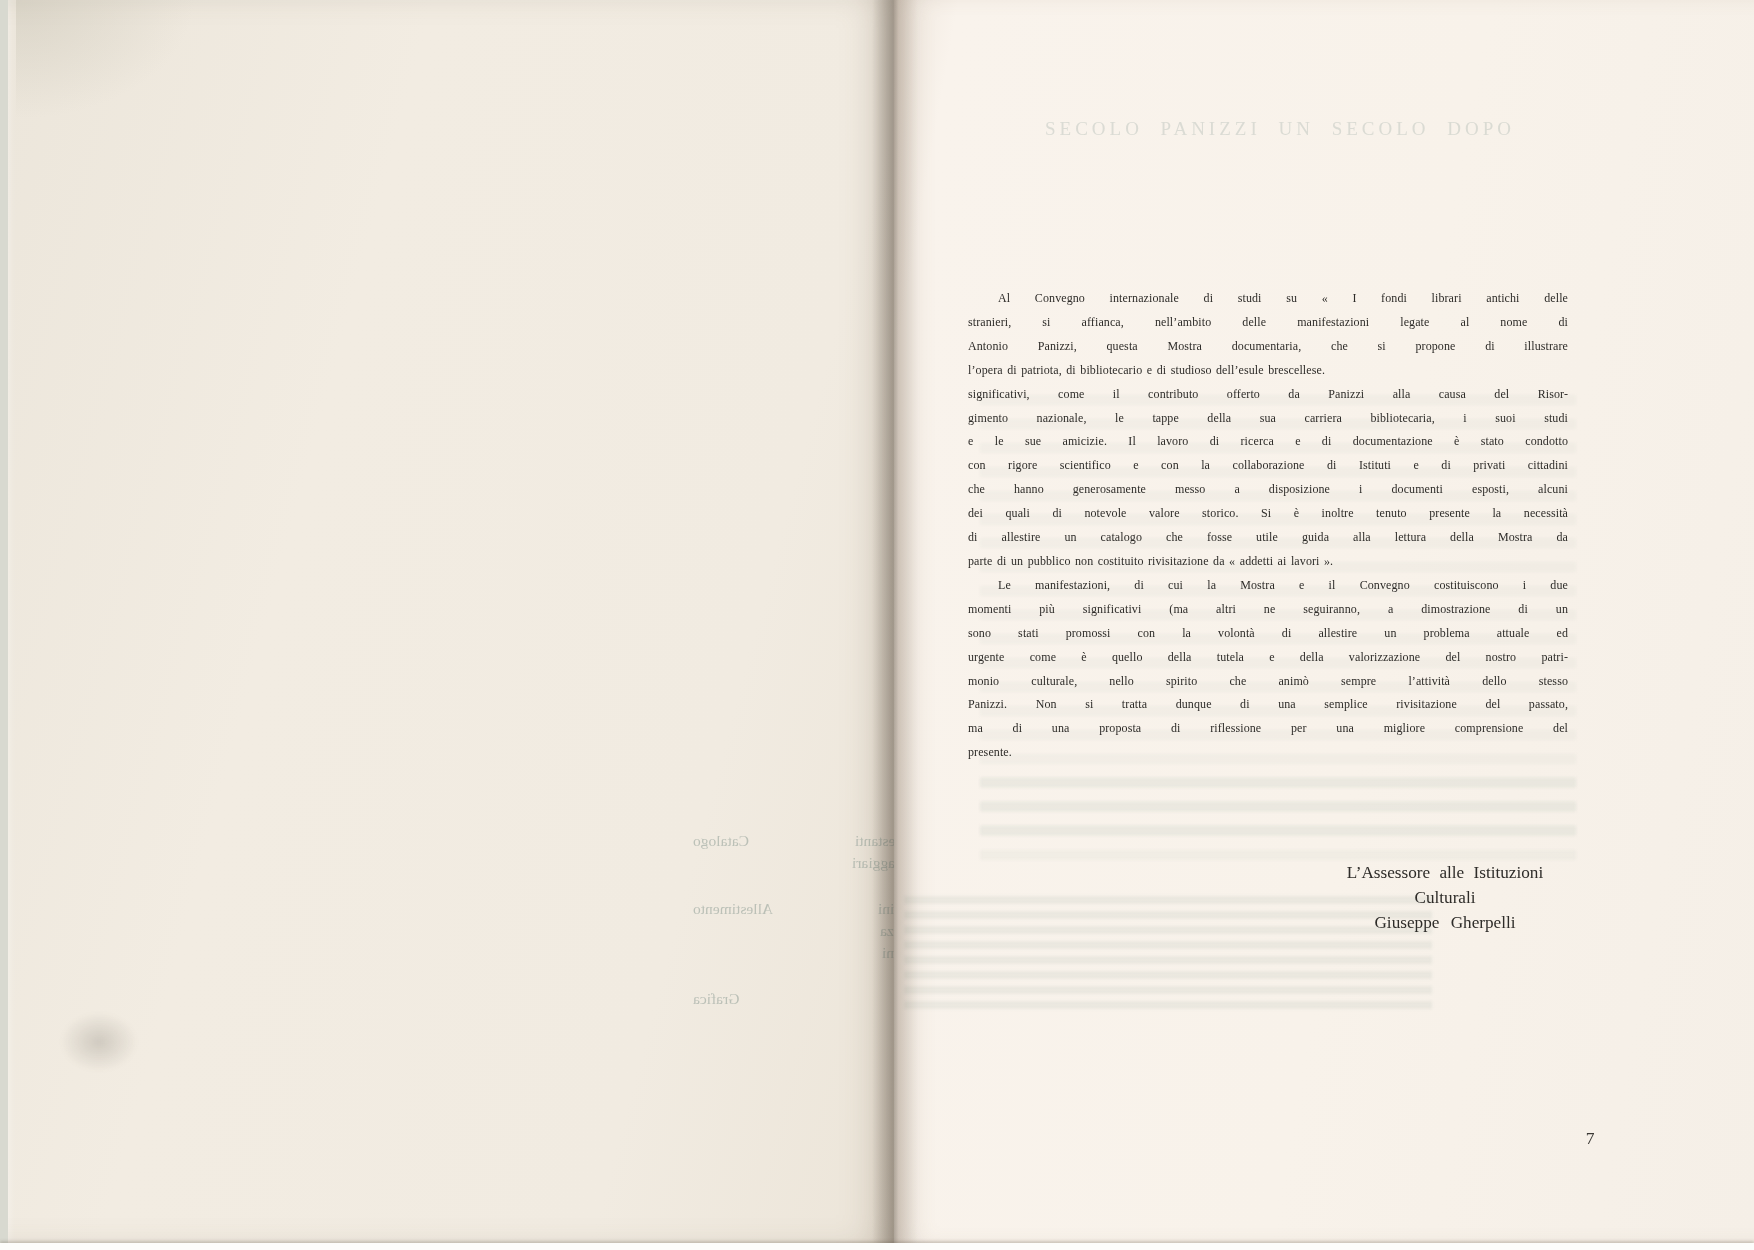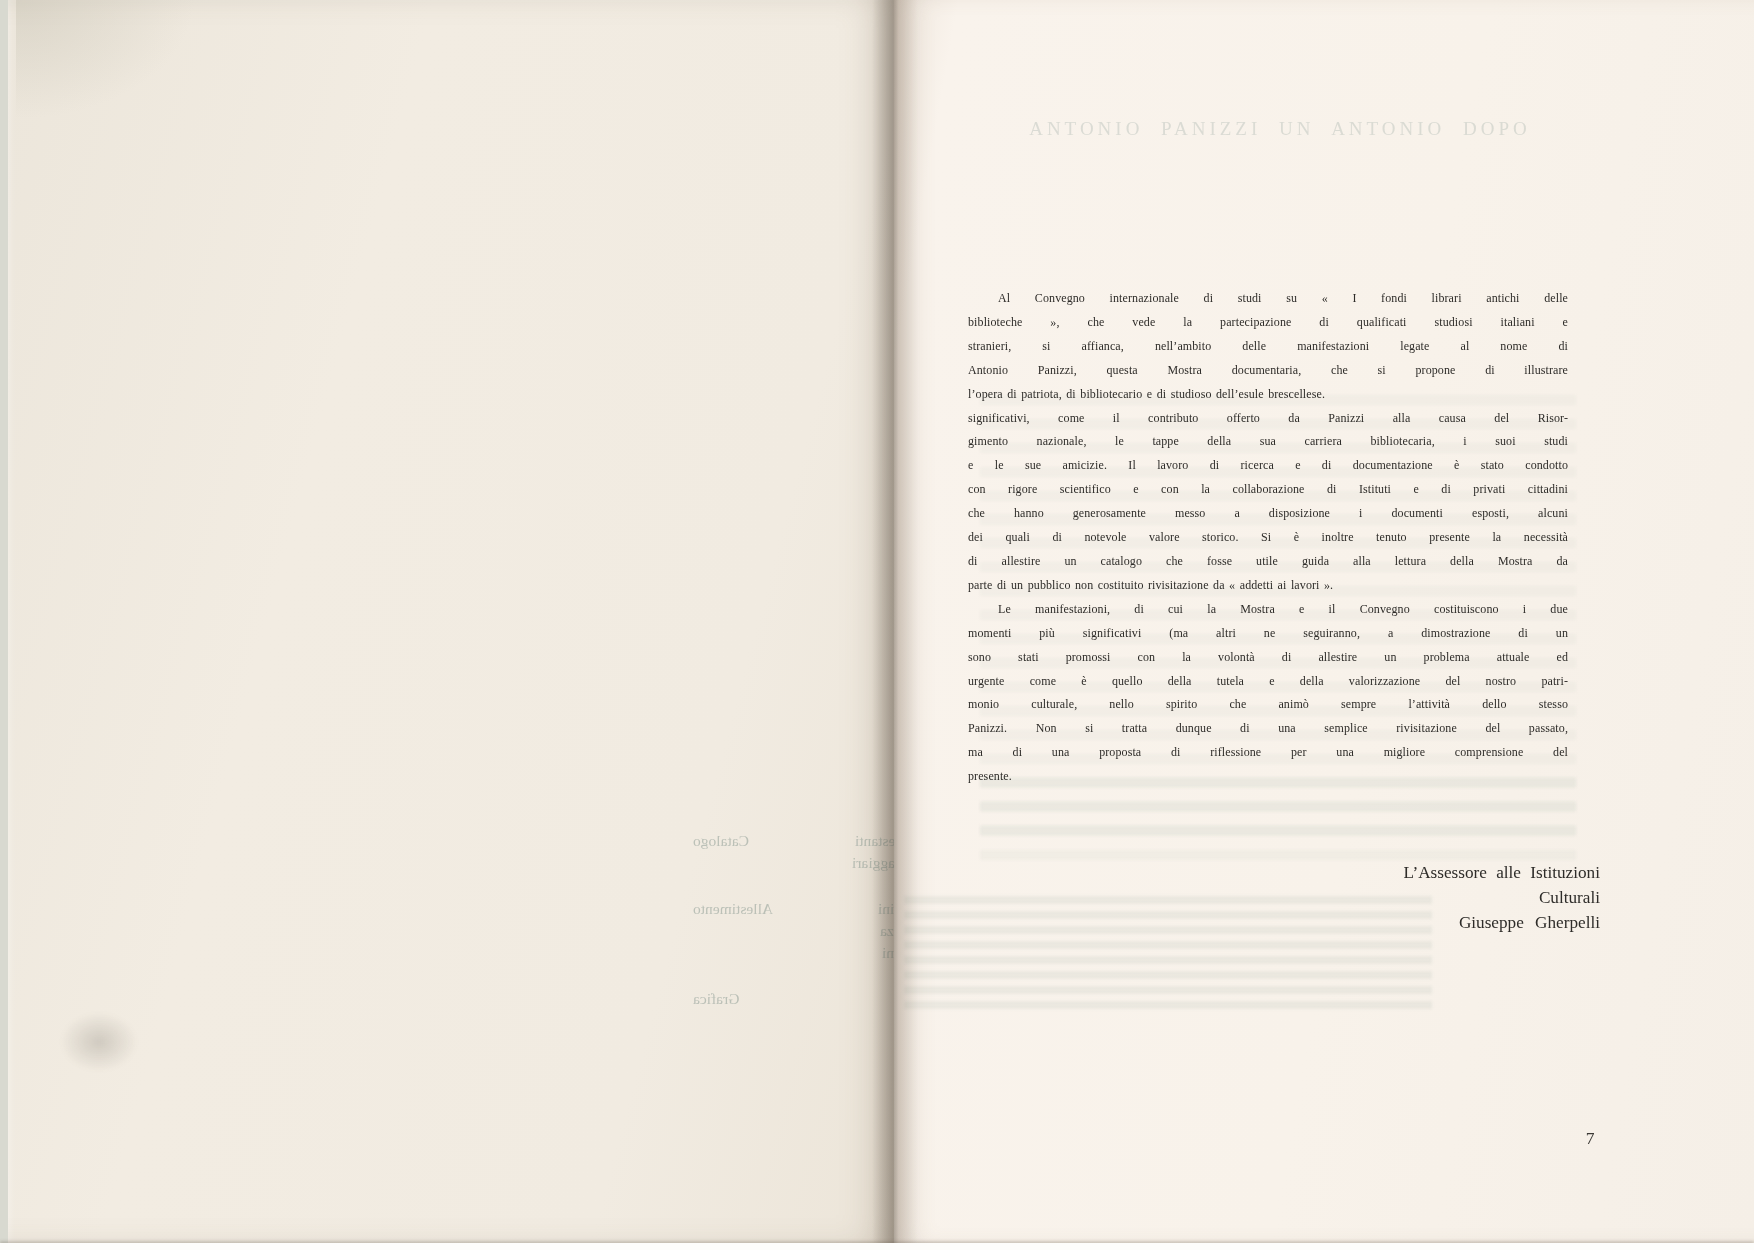--- a/index.html
+++ b/index.html
@@ -16,21 +16,21 @@
   .spine{position:absolute;left:872px;top:0;width:46px;height:1243px;pointer-events:none;
      background:linear-gradient(to right,rgba(60,50,40,0) 0%,rgba(60,50,40,.30) 46%,rgba(110,92,74,.14) 58%,rgba(60,50,40,0) 100%);}
   .bottom-strip{position:absolute;left:0;bottom:0;width:1754px;height:7px;background:#fdfdfb;
      box-shadow:0 -2px 3px rgba(90,80,65,.25);}
   
   .text-block{position:absolute;left:74px;top:287px;width:600px;
      font-size:12px;line-height:23.9px;color:#2e2c29;letter-spacing:.1px;word-spacing:1.4px;}
   .line{text-align:justify;text-align-last:justify;white-space:normal;}
   .line.last{text-align-last:left;}
   .line.first{text-indent:30px;}
-  .signature{position:absolute;left:396px;top:860px;width:310px;text-align:right;
+  .signature{position:absolute;left:396px;top:860px;width:310px;text-align:center;
      font-size:17.2px;line-height:25px;color:#2e2c29;word-spacing:5px;}
   .signature .sig-name{word-spacing:7px;}
   .page-number{position:absolute;left:676px;top:1128px;width:40px;text-align:center;
      font-size:17.5px;color:#3a3834;}
   
   .ghost-title{position:absolute;left:86px;top:118px;width:600px;text-align:center;
      font-size:19px;letter-spacing:4px;word-spacing:9px;color:rgba(150,167,160,.30);
      filter:blur(.5px);}
   .ghost-lines{position:absolute;pointer-events:none;filter:blur(1.4px);}
   .ghost-a{left:86px;top:388px;width:596px;height:460px;opacity:.5;
@@ -83,30 +83,29 @@
           <div class="credit-names">
             <div><span class="mirror">Studio Aga</span></div>
           </div>
         </div>
       </div>
     <div class="smudge"></div>
   </div>
 
   <div class="page page-right">
 
-    <div class="ghost-title">ANTONIO PANIZZI UN ANTONIO DOPO</div>
+    <div class="ghost-title">SECOLO PANIZZI UN SECOLO DOPO</div>
 
     <div class="ghost-lines ghost-a"></div>
     <div class="ghost-lines ghost-c"></div>
     <div class="ghost-lines ghost-b"></div>
 
     <div class="text-block">
         <div class="para">
           <div class="line first">Al Convegno internazionale di studi su « I fondi librari antichi delle</div>
-          <div class="line">biblioteche », che vede la partecipazione di qualificati studiosi italiani e</div>
           <div class="line">stranieri, si affianca, nell’ambito delle manifestazioni legate al nome di</div>
           <div class="line">Antonio Panizzi, questa Mostra documentaria, che si propone di illustrare</div>
           <div class="line last">l’opera di patriota, di bibliotecario e di studioso dell’esule brescellese.</div>
         </div>
         <div class="para">
           <div class="line">significativi, come il contributo offerto da Panizzi alla causa del Risor-</div>
           <div class="line">gimento nazionale, le tappe della sua carriera bibliotecaria, i suoi studi</div>
           <div class="line">e le sue amicizie. Il lavoro di ricerca e di documentazione è stato condotto</div>
           <div class="line">con rigore scientifico e con la collaborazione di Istituti e di privati cittadini</div>
           <div class="line">che hanno generosamente messo a disposizione i documenti esposti, alcuni</div>

